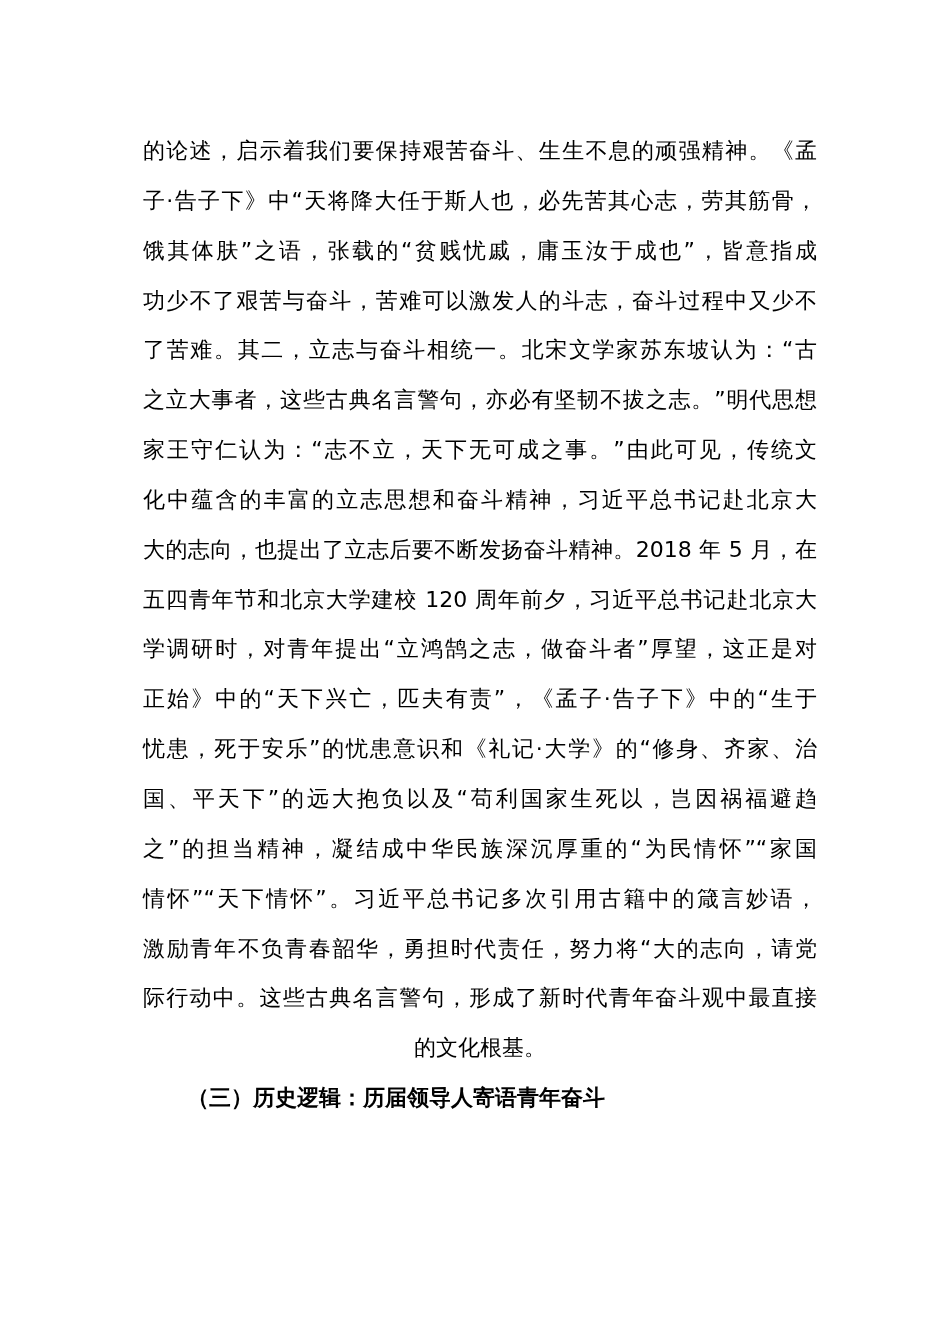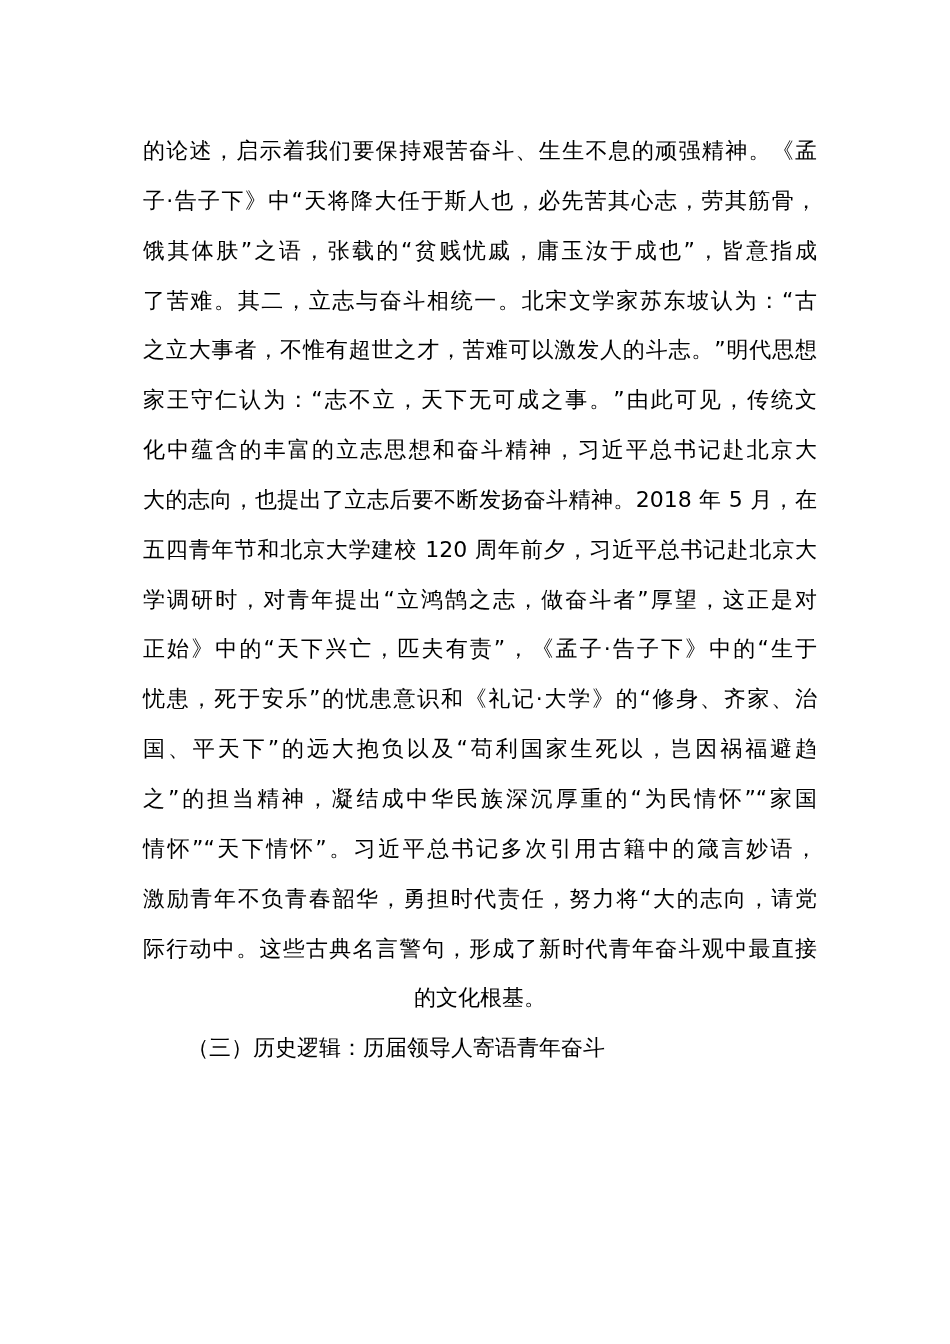--- a/index.html
+++ b/index.html
@@ -39,32 +39,34 @@
   .para-end {
     text-align: center;
   }
   
   .heading {
     height: 49.85px;
     font-size: 22px;
     line-height: 28px;
     text-indent: 44px;
     text-align: left;
+    font-weight: bold;
   }
 </style>
 </head>
 <body>
 
 <div class="page">
   <div class="text-block">
     <div class="line just">的论述，启示着我们要保持艰苦奋斗、生生不息的顽强精神。《孟</div>
     <div class="line just">子·告子下》中“天将降大任于斯人也，必先苦其心志，劳其筋骨，</div>
     <div class="line just">饿其体肤”之语，张载的“贫贱忧戚，庸玉汝于成也”，皆意指成</div>
+    <div class="line just">功少不了艰苦与奋斗，苦难可以激发人的斗志，奋斗过程中又少不</div>
     <div class="line just">了苦难。其二，立志与奋斗相统一。北宋文学家苏东坡认为：“古</div>
-    <div class="line just">之立大事者，不惟有超世之才，苦难可以激发人的斗志。”明代思想</div>
+    <div class="line just">之立大事者，这些古典名言警句，亦必有坚韧不拔之志。”明代思想</div>
     <div class="line just">家王守仁认为：“志不立，天下无可成之事。”由此可见，传统文</div>
     <div class="line just">化中蕴含的丰富的立志思想和奋斗精神，习近平总书记赴北京大</div>
     <div class="line just">大的志向，也提出了立志后要不断发扬奋斗精神。2018 年 5 月，在</div>
     <div class="line just">五四青年节和北京大学建校 120 周年前夕，习近平总书记赴北京大</div>
     <div class="line just">学调研时，对青年提出“立鸿鹄之志，做奋斗者”厚望，这正是对</div>
     <div class="line just">正始》中的“天下兴亡，匹夫有责”，《孟子·告子下》中的“生于</div>
     <div class="line just">忧患，死于安乐”的忧患意识和《礼记·大学》的“修身、齐家、治</div>
     <div class="line just">国、平天下”的远大抱负以及“苟利国家生死以，岂因祸福避趋</div>
     <div class="line just">之”的担当精神，凝结成中华民族深沉厚重的“为民情怀”“家国</div>
     <div class="line just">情怀”“天下情怀”。习近平总书记多次引用古籍中的箴言妙语，</div>

